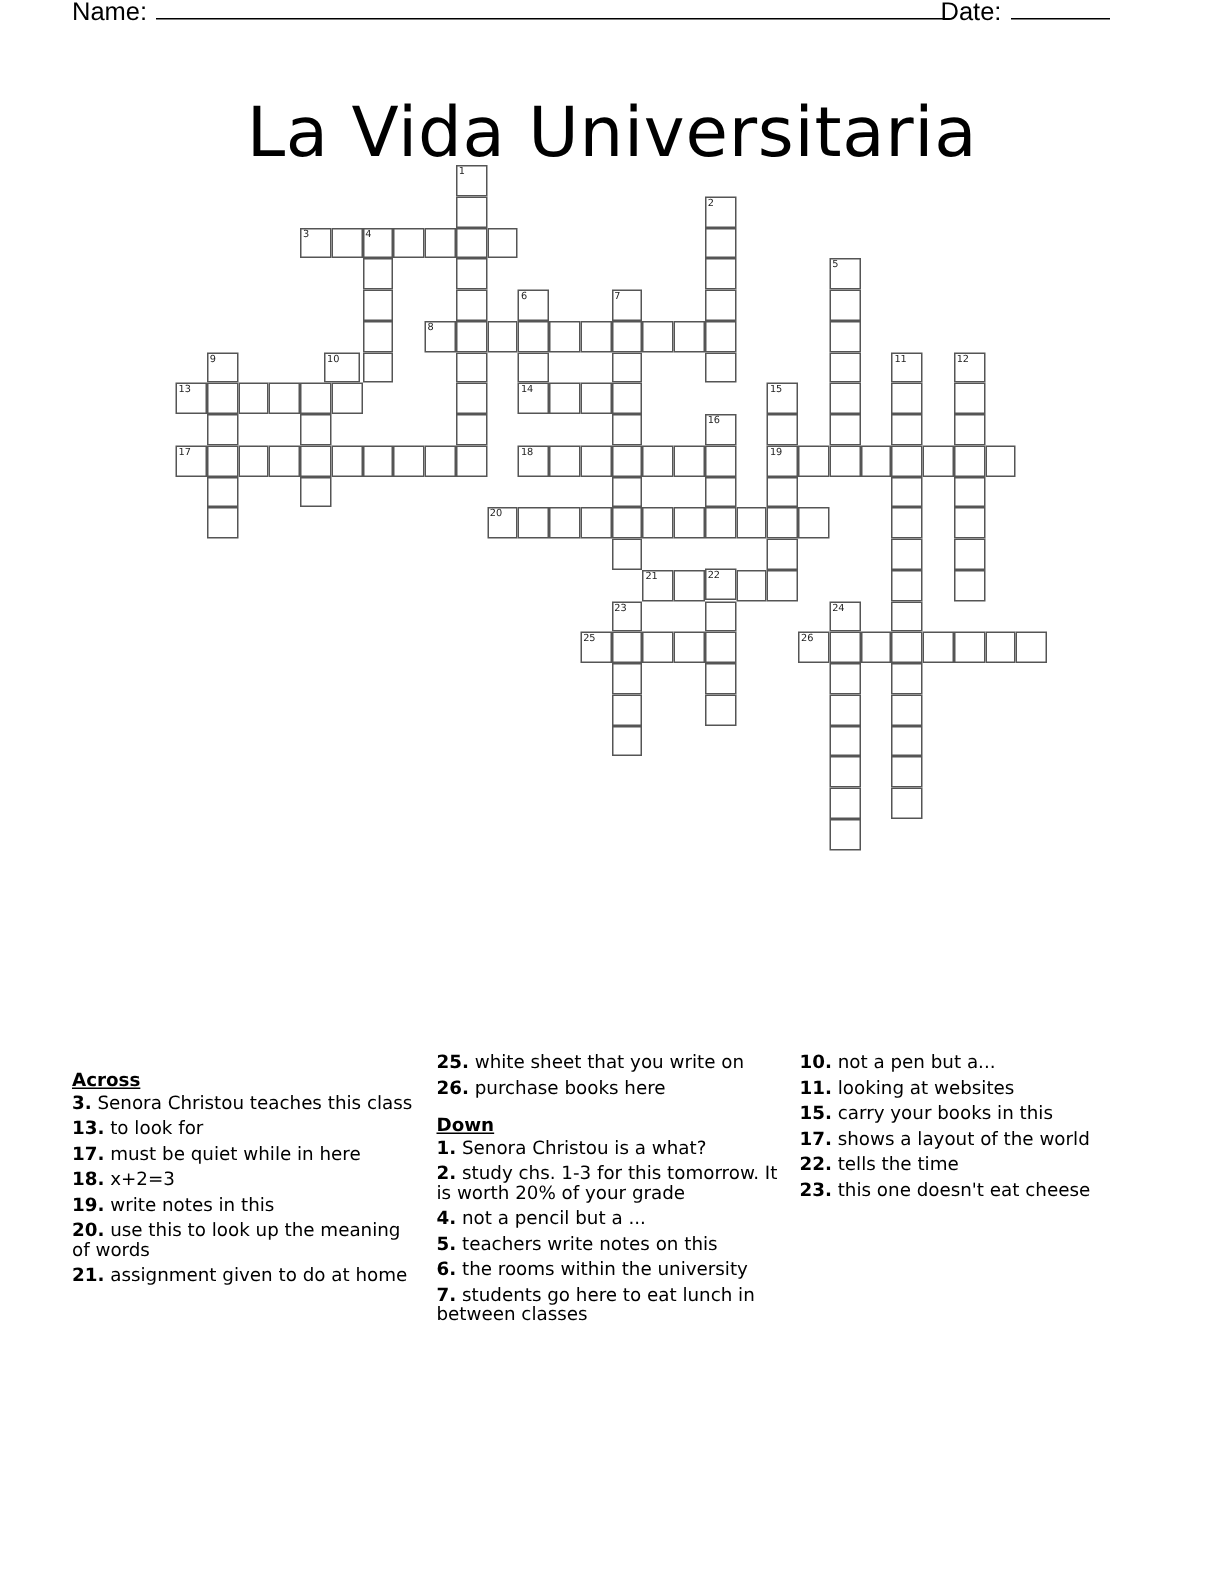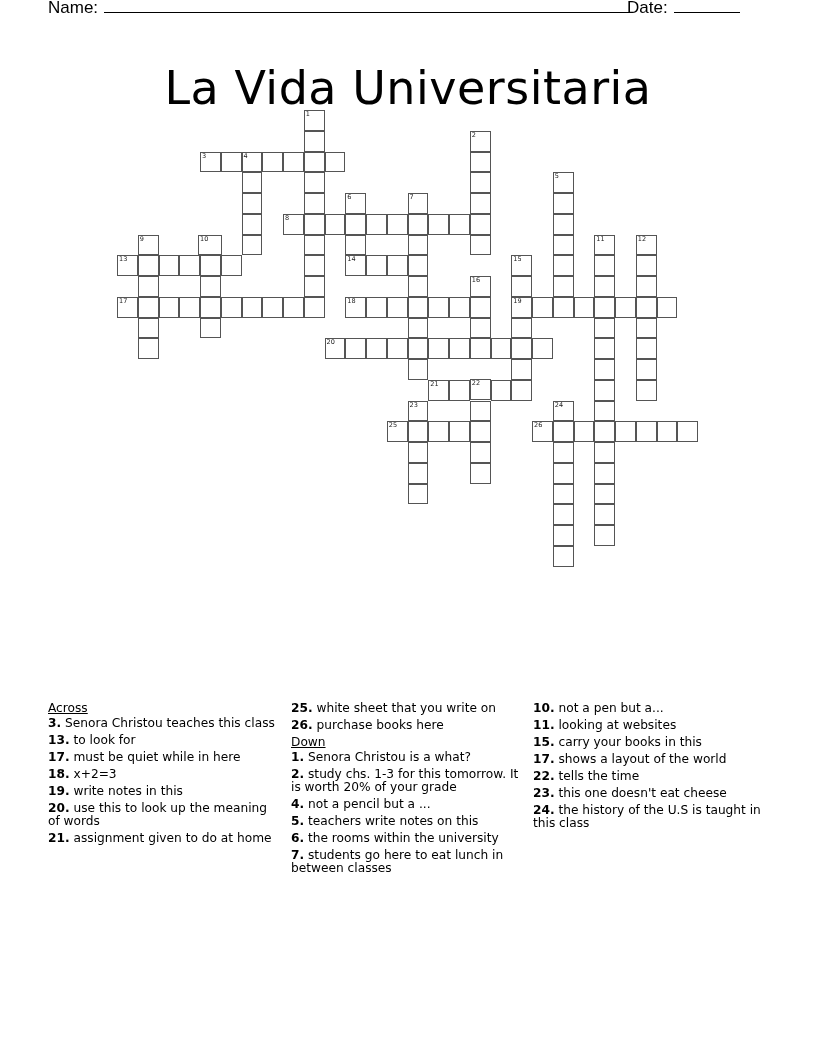--- a/index.html
+++ b/index.html
@@ -6,21 +6,21 @@
   body { width:816px; height:1056px; position:relative; overflow:hidden; font-family:"DejaVu Sans", sans-serif; color:#000; }
   .hdr { position:absolute; top:-3px; font-family:"Liberation Sans", sans-serif; font-size:17px; }
   .hdr .line { display:inline-block; border-bottom:1px solid #000; height:15px; vertical-align:baseline; margin-left:6px; }
   #name-field { left:48px; }
   #date-field { left:627px; }
   #title { position:absolute; top:30px; left:0; width:816px; text-align:center; font-family:"DejaVu Sans", sans-serif; font-size:46px; letter-spacing:0.5px; font-weight:normal; }
   #grid { position:absolute; left:117px; top:110px; width:600px; height:470px; }
   .cell { position:absolute; width:20.75px; height:20.75px; box-sizing:border-box; border:1px solid #555; background:#fff; }
   .cell .num { position:absolute; top:0px; left:1px; font-size:6.5px; line-height:7px; color:#222; font-family:"DejaVu Sans", sans-serif; }
   .col { position:absolute; top:702px; font-size:12.2px; line-height:13px; }
-  .col .sec { font-weight:normal; text-decoration:underline; margin-bottom:2px; }
+  .col .sec { font-weight:bold; text-decoration:underline; margin-bottom:2px;margin-top:12px; }
   .col .clue { margin-bottom:4px; }
   .col .clue b { font-weight:bold; }
   #col1 { left:48px; width:232px; }
   #col2 { left:291px; width:232px; }
   #col3 { left:533px; width:240px; }
 </style>
 </head>
 <body>
 
 <div class="hdr" id="name-field">
@@ -104,21 +104,21 @@
     <div class="cell" style="left: 311.25px; top: 103.75px;"></div>
     <div class="cell" style="left: 332px; top: 103.75px;"></div>
     <div class="cell" style="left: 20.75px; top: 124.5px;">
       <span class="num">9</span>
     </div>
     <div class="cell" style="left: 20.75px; top: 145.25px;"></div>
     <div class="cell" style="left: 20.75px; top: 166px;"></div>
     <div class="cell" style="left: 20.75px; top: 186.75px;"></div>
     <div class="cell" style="left: 20.75px; top: 207.5px;"></div>
     <div class="cell" style="left: 20.75px; top: 228.25px;"></div>
-    <div class="cell" style="left: 81px; top: 124.5px; padding-left: 22px;">
+    <div class="cell" style="left: 99px; top: 124.5px; padding-left: 22px;">
       <span class="num">10</span>
     </div>
     <div class="cell" style="left: 83px; top: 145.25px;"></div>
     <div class="cell" style="left: 83px; top: 166px;"></div>
     <div class="cell" style="left: 83px; top: 186.75px;"></div>
     <div class="cell" style="left: 83px; top: 207.5px;"></div>
     <div class="cell" style="left: 477.25px; top: 124.5px;">
       <span class="num">11</span>
     </div>
     <div class="cell" style="left: 477.25px; top: 145.25px;"></div>
@@ -267,14 +267,13 @@
   <div class="clue"><b>7.</b><span> students go here to eat lunch in between classes</span></div>
 </div>
 
 <div class="col" id="col3">
   <div class="clue"><b>10.</b><span> not a pen but a...</span></div>
   <div class="clue"><b>11.</b><span> looking at websites</span></div>
   <div class="clue"><b>15.</b><span> carry your books in this</span></div>
   <div class="clue"><b>17.</b><span> shows a layout of the world</span></div>
   <div class="clue"><b>22.</b><span> tells the time</span></div>
   <div class="clue"><b>23.</b><span> this one doesn't eat cheese</span></div>
-  <div class="clue"><b>24.</b><span> the history of the U.S is taught in this class</span></div>
 </div>
 
 </body></html>

